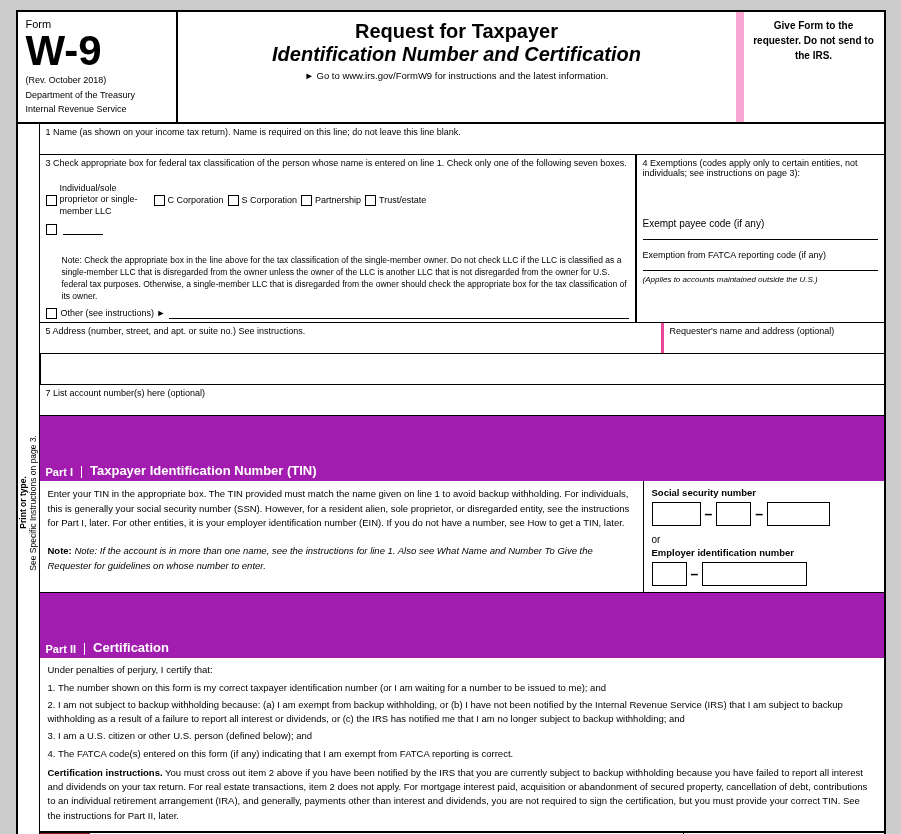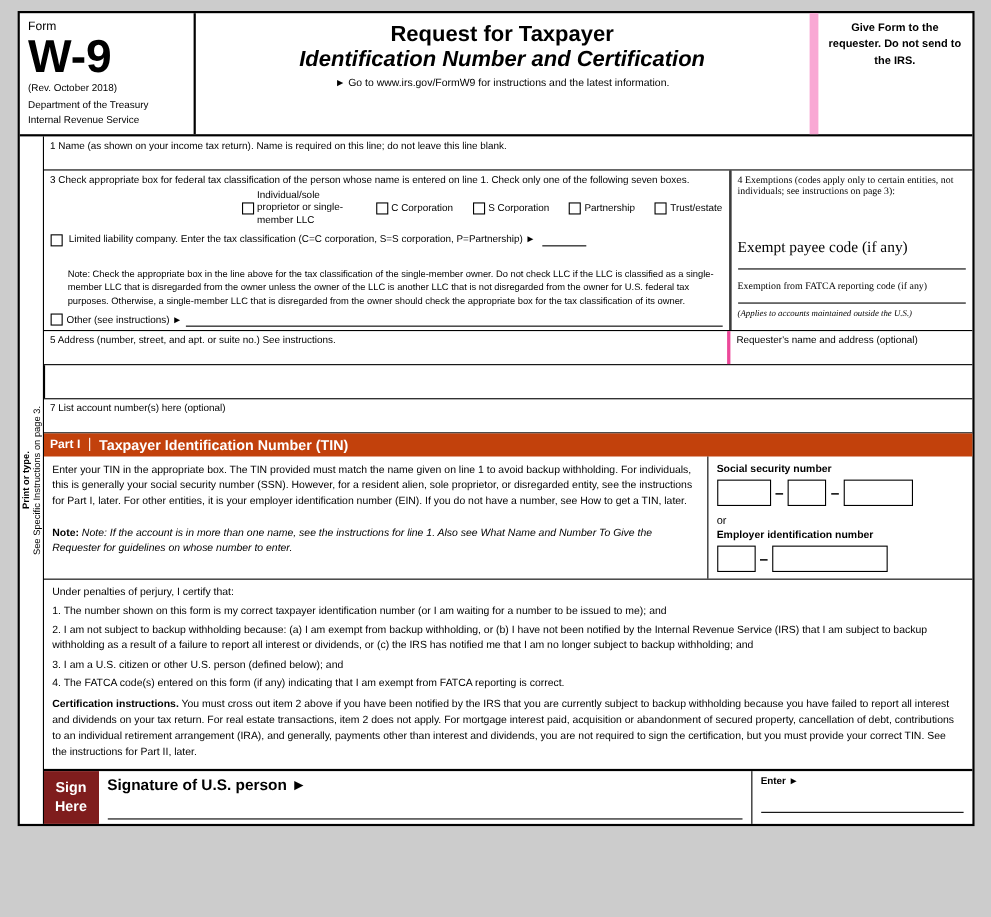--- a/index.html
+++ b/index.html
@@ -25,23 +25,23 @@
 
     
     .form-content { flex: 1; }
     .form-row { border-bottom: 1px solid #000; padding: 3px 6px; min-height: 24px; }
     .form-row-label { font-size: 9px; color: #000; }
     .form-row input[type=text] { width: 100%; border: none; outline: none; font-size: 11px; }
 
     
     .line3-area { border-bottom: 1px solid #000; display: flex; }
     .line3-left { flex: 1; border-right: 1px solid #000; padding: 3px 6px; }
-    .line3-right { width: 220px; padding: 3px 6px; font-size: 9px; font-family: Liberation Serif, serif; }
-
-    .checkboxes-row { display: flex; align-items: center; gap: 18px; flex-wrap: wrap; margin-top: 4px; font-size: 9.5px; justify-content: flex-end; }
+    .line3-right { width: 248px; padding: 3px 6px; font-size: 9px; }
+
+    .checkboxes-row { display: flex; align-items: center; gap: 4px; flex-wrap: wrap; margin-top: 15px; font-size: 9.5px; }
     .cb-item { display: flex; align-items: center; gap: 3px; }
     .checkbox { width: 11px; height: 11px; border: 1px solid #000; display: inline-block; flex-shrink: 0; }
 
     .llc-row { margin-top: 5px; font-size: 9px; }
     .llc-note { font-size: 8.5px; margin-top: 20px; line-height: 1.4; }
     .other-row { margin-top: 5px; font-size: 9px; display: flex; align-items: center; gap: 4px; }
 
     
     .exemptions-label { font-size: 9px; margin-bottom: 3px; }
     .exempt-line { border-bottom: 1px solid #000; margin: 10px 0 3px; }
@@ -50,23 +50,23 @@
     .line5-row { display: flex; border-bottom: 1px solid #000; }
     .line5-left { flex: 1; border-right: 3px solid #ec4899; padding: 3px 6px; font-size: 9px; min-height: 24px; }
     .line5-right { width: 220px; padding: 3px 6px; font-size: 9px; min-height: 24px; }
 
     .line6-row { display: flex; border-bottom: 1px solid #000; }
     .line6-left { flex: 1; border-right: 1px solid #000; padding: 3px 6px; font-size: 9px; min-height: 24px; }
 
     .line7-row { padding: 3px 6px; font-size: 9px; min-height: 20px; border-bottom: 1px solid #000; }
 
     
-    .part-header { background: #c2410c; color: #fff; padding: 3px 6px; display: flex; align-items: center; gap: 8px; }
+    .part-header { background: #a21caf; color: #fff; padding: 3px 6px; display: flex; align-items: flex-end; gap: 8px; }
     .part-label { font-weight: bold; font-size: 11px; padding-right: 8px; border-right: 1px solid #fff; }
-    .part-title { font-weight: bold; font-size: 13px; }
+    .part-title { font-weight: bold; font-size: 13px; margin-top: 44px; }
 
     
     .tin-section { display: flex; border-bottom: 1px solid #000; }
     .tin-left { flex: 1; border-right: 1px solid #000; padding: 6px 8px; font-size: 9.5px; line-height: 1.5; }
     .tin-right { width: 240px; padding: 6px 8px; }
     .tin-box-label { font-size: 9.5px; font-weight: bold; margin-bottom: 4px; }
     .ssn-boxes { display: flex; align-items: center; gap: 2px; margin-bottom: 8px; }
     .ssn-box { border: 1px solid #000; display: flex; gap: 1px; padding: 2px 3px; }
     .ssn-digit { width: 13px; height: 18px; border: none; text-align: center; font-size: 11px; }
     .dash { font-weight: bold; font-size: 14px; margin: 0 2px; }
@@ -151,37 +151,36 @@
             </div>
             <div class="cb-item">
               <div class="checkbox"></div>
               <span style="font-size:9px;">Trust/estate</span>
             </div>
           </div>
 
           <div class="llc-row">
             <div class="cb-item" style="align-items:flex-start; margin-top:4px;">
               <div class="checkbox" style="margin-top:1px; flex-shrink:0;"></div>
-              <span style="font-size:9px; margin-left:3px;">Limited liability company. Enter the tax classification (C=C corporation, S=S corporation, P=Partnership) ►</span>
               <input type="text" style="border-top: none; border-right: none; border-left: none; border-image: initial; border-bottom: 1px solid rgb(0, 0, 0); outline: none; width: 40px; font-size: 10px; margin-left: 3px;">
             </div>
             <div class="llc-note" style="margin-left:16px;">Note: Check the appropriate box in the line above for the tax classification of the single-member owner.  Do not check LLC if the LLC is classified as a single-member LLC that is disregarded from the owner unless the owner of the LLC is another LLC that is not disregarded from the owner for U.S. federal tax purposes. Otherwise, a single-member LLC that is disregarded from the owner should check the appropriate box for the tax classification of its owner.</div>
           </div>
 
           <div class="other-row">
             <div class="checkbox"></div>
             <span style="font-size:9px;">Other (see instructions) ►</span>
             <input type="text" style="flex: 1 1 0%; border-top: none; border-right: none; border-left: none; border-image: initial; border-bottom: 1px solid rgb(0, 0, 0); outline: none; font-size: 10px;">
           </div>
         </div>
 
         <div class="line3-right" style="border-left:1px solid #000;">
           <div class="exemptions-label">4  Exemptions (codes apply only to certain entities, not individuals; see instructions on page 3):</div>
           <div style="margin-top:6px;">
-            <div style="font-size:14px;margin-top:40px;">Exempt payee code (if any)</div>
+            <div style="font-size:10px;margin-top:40px;">Exempt payee code (if any)</div>
             <div class="exempt-line"></div>
           </div>
           <div style="margin-top:10px;">
             <div style="font-size:9px;">Exemption from FATCA reporting code (if any)</div>
             <div class="exempt-line"></div>
           </div>
           <div class="exempt-note">(Applies to accounts maintained outside the U.S.)</div>
         </div>
       </div>
 
@@ -256,20 +255,24 @@
               <input type="text" maxlength="1" class="ssn-digit" style="">
               <input type="text" maxlength="1" class="ssn-digit" style="">
               <input type="text" maxlength="1" class="ssn-digit" style="">
               <input type="text" maxlength="1" class="ssn-digit" style="">
               <input type="text" maxlength="1" class="ssn-digit" style="">
             </div>
           </div>
         </div>
       </div>
 
+      <div class="part-header">
+        <span class="part-label">Part II</span>
+        <span class="part-title">Certification</span>
+      </div>
 
       <div class="part2-content">
         <p>Under penalties of perjury, I certify that:</p>
         <p style="margin-top:3px;">1. The number shown on this form is my correct taxpayer identification number (or I am waiting for a number to be issued to me); and</p>
         <p style="margin-top:3px;">2. I am not subject to backup withholding because: (a) I am exempt from backup withholding, or (b) I have not been notified by the Internal Revenue Service (IRS) that I am subject to backup withholding as a result of a failure to report all interest or dividends, or (c) the IRS has notified me that I am no longer subject to backup withholding; and</p>
         <p style="margin-top:3px;">3. I am a U.S. citizen or other U.S. person (defined below); and</p>
         <p style="margin-top:3px;">4. The FATCA code(s) entered on this form (if any) indicating that I am exempt from FATCA reporting is correct.</p>
         <p class="certification-note" style="margin-top:5px;">
           <span class="bold">Certification instructions.</span>
           <span> You must cross out item 2 above if you have been notified by the IRS that you are currently subject to backup withholding because you have failed to report all interest and dividends on your tax return. For real estate transactions, item 2 does not apply. For mortgage interest paid, acquisition or abandonment of secured property, cancellation of debt, contributions to an individual retirement arrangement (IRA), and generally, payments other than interest and dividends, you are not required to sign the certification, but you must provide your correct TIN. See the instructions for Part II, later.</span>

